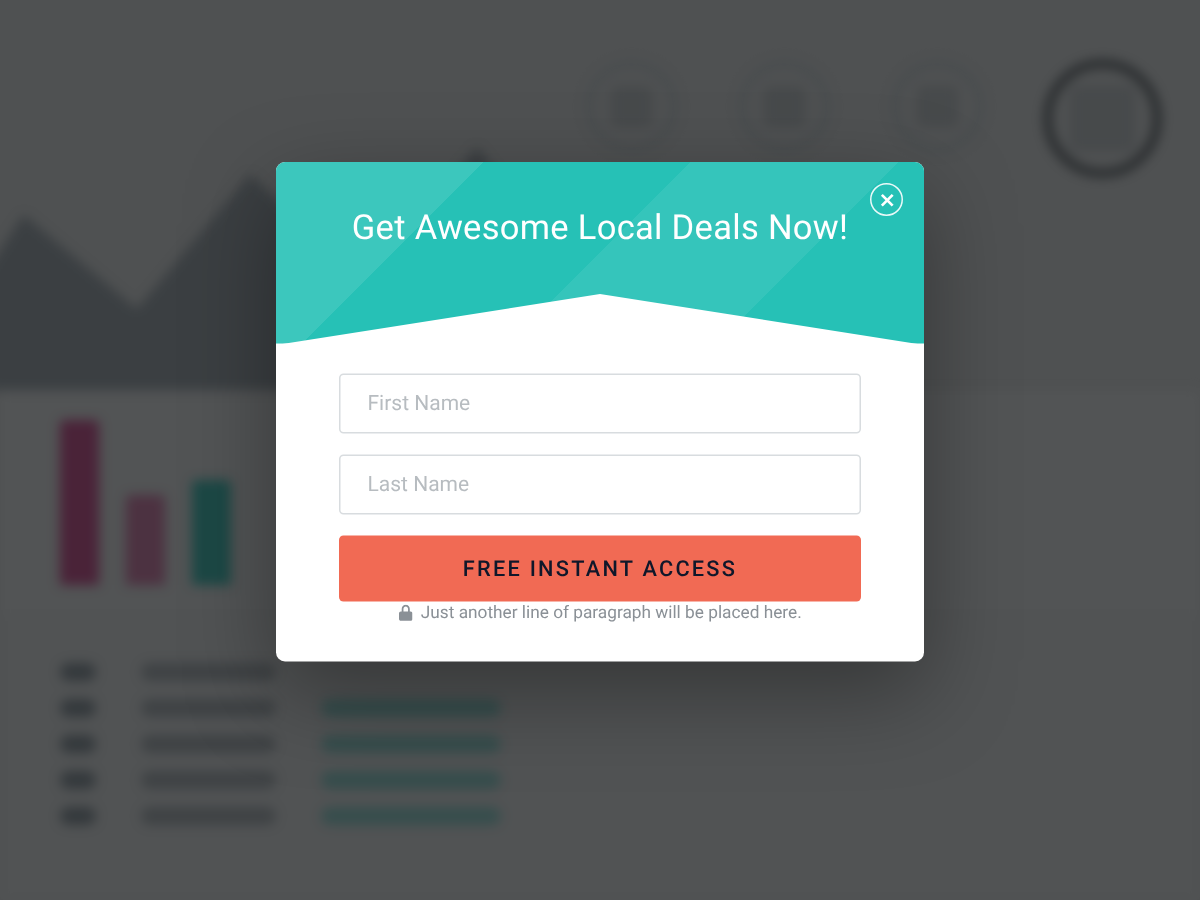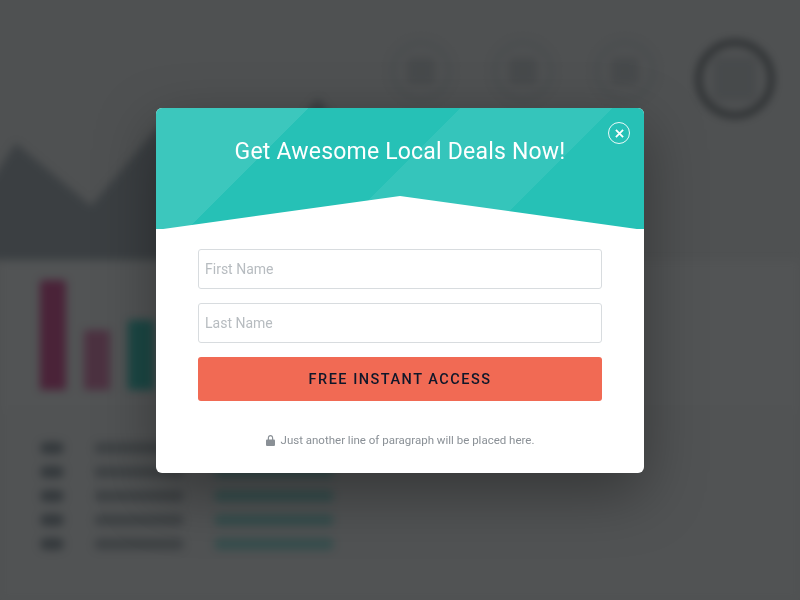--- a/index.html
+++ b/index.html
@@ -23,32 +23,32 @@
   .row{display:flex;gap:30px;margin:12px 0;align-items:center}
   .pill{height:12px;border-radius:6px;background:#aab0b5}
   .p1{width:24px;background:#7f8a93}
   .p2{width:90px}
   .p3{width:120px;background:#20c5b7;opacity:.5}
 
   
   .overlay{position:absolute;inset:0;background:rgba(20,22,24,.72)}
 
   
-  .modal{position:absolute;top:108px;left:50%;transform:translateX(-50%);width:488px;background:#fff;border-radius:6px;box-shadow:0 20px 60px rgba(0,0,0,.35);overflow:hidden}
+  .modal{position:absolute;top:108px;left:50%;transform:translateX(-50%);width:432px;background:#fff;border-radius:6px;box-shadow:0 20px 60px rgba(0,0,0,.35);overflow:hidden}
   .hdr{position:relative;background:#26c1b6;background-image:linear-gradient(135deg,rgba(255,255,255,.10) 0 25%,transparent 25% 50%,rgba(255,255,255,.07) 50% 75%,transparent 75%);color:#fff;padding:30px 36px 52px;text-align:center}
   .hdr::after{content:"";position:absolute;left:0;right:0;bottom:-1px;height:34px;background:#fff;clip-path:polygon(0 100%,50% 0,100% 100%)}
   .title{font-size:23px;font-weight:400;letter-spacing:.2px;margin-bottom:12px}
   .sub{font-size:12.5px;line-height:1.55;opacity:.95;max-width:340px;margin:0 auto}
   .close{position:absolute;top:14px;right:14px;width:22px;height:22px;border:1.5px solid rgba(255,255,255,.9);border-radius:50%;display:flex;align-items:center;justify-content:center;cursor:pointer;background:transparent}
   .close svg{width:9px;height:9px;stroke:#fff;stroke-width:2}
   .body{padding:20px 42px 26px}
-  .field{width:100%;height:40px;border:1px solid #d8dcdf;border-radius:3px;padding:0 6px;font-size:14px;color:#737373;margin-bottom:14px;outline:none}
+  .field{width:100%;height:40px;border:1px solid #d8dcdf;border-radius:3px;padding:0 18px;font-size:14px;color:#737373;margin-bottom:14px;outline:none}
   .field::placeholder{color:#b7bcc0}
   .cta{width:100%;height:44px;border:none;border-radius:3px;background:#f16a54;color:#0f172a;font-size:14.5px;letter-spacing:1.5px;font-weight:500;cursor:pointer}
-  .foot{margin-top:32px;text-align:center;font-size:11.5px;color:#8a9096;display:flex;align-items:center;justify-content:center;gap:6px}
+  .foot{margin-top:0;text-align:center;font-size:11.5px;color:#8a9096;display:flex;align-items:center;justify-content:center;gap:6px}
   .foot svg{width:9px;height:11px;fill:#8a9096}
 </style>
 </head>
 <body>
 
 <div class="backdrop">
   <div class="bd-top">
     <div class="bd-left">
         <div class="mtn"></div>
       </div>

